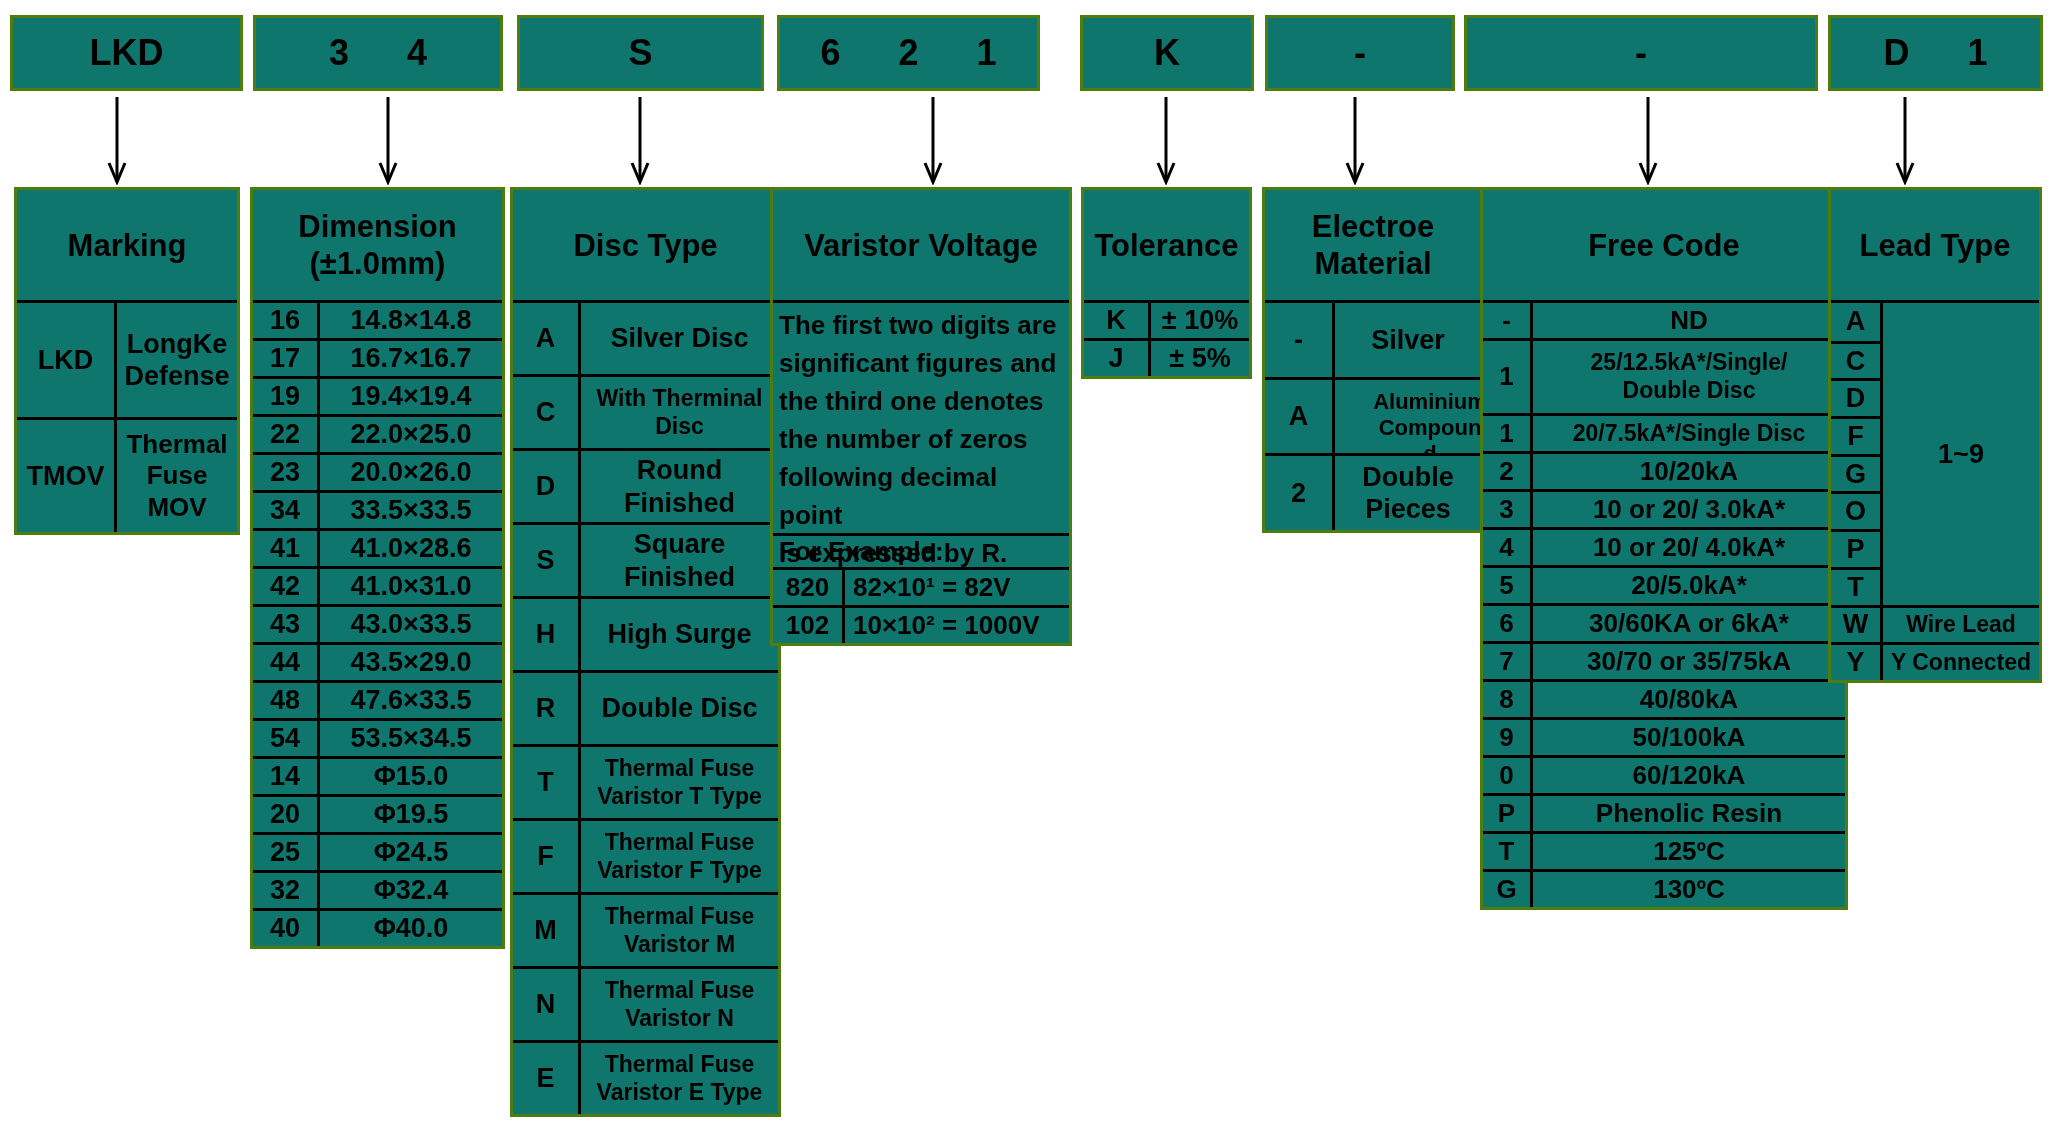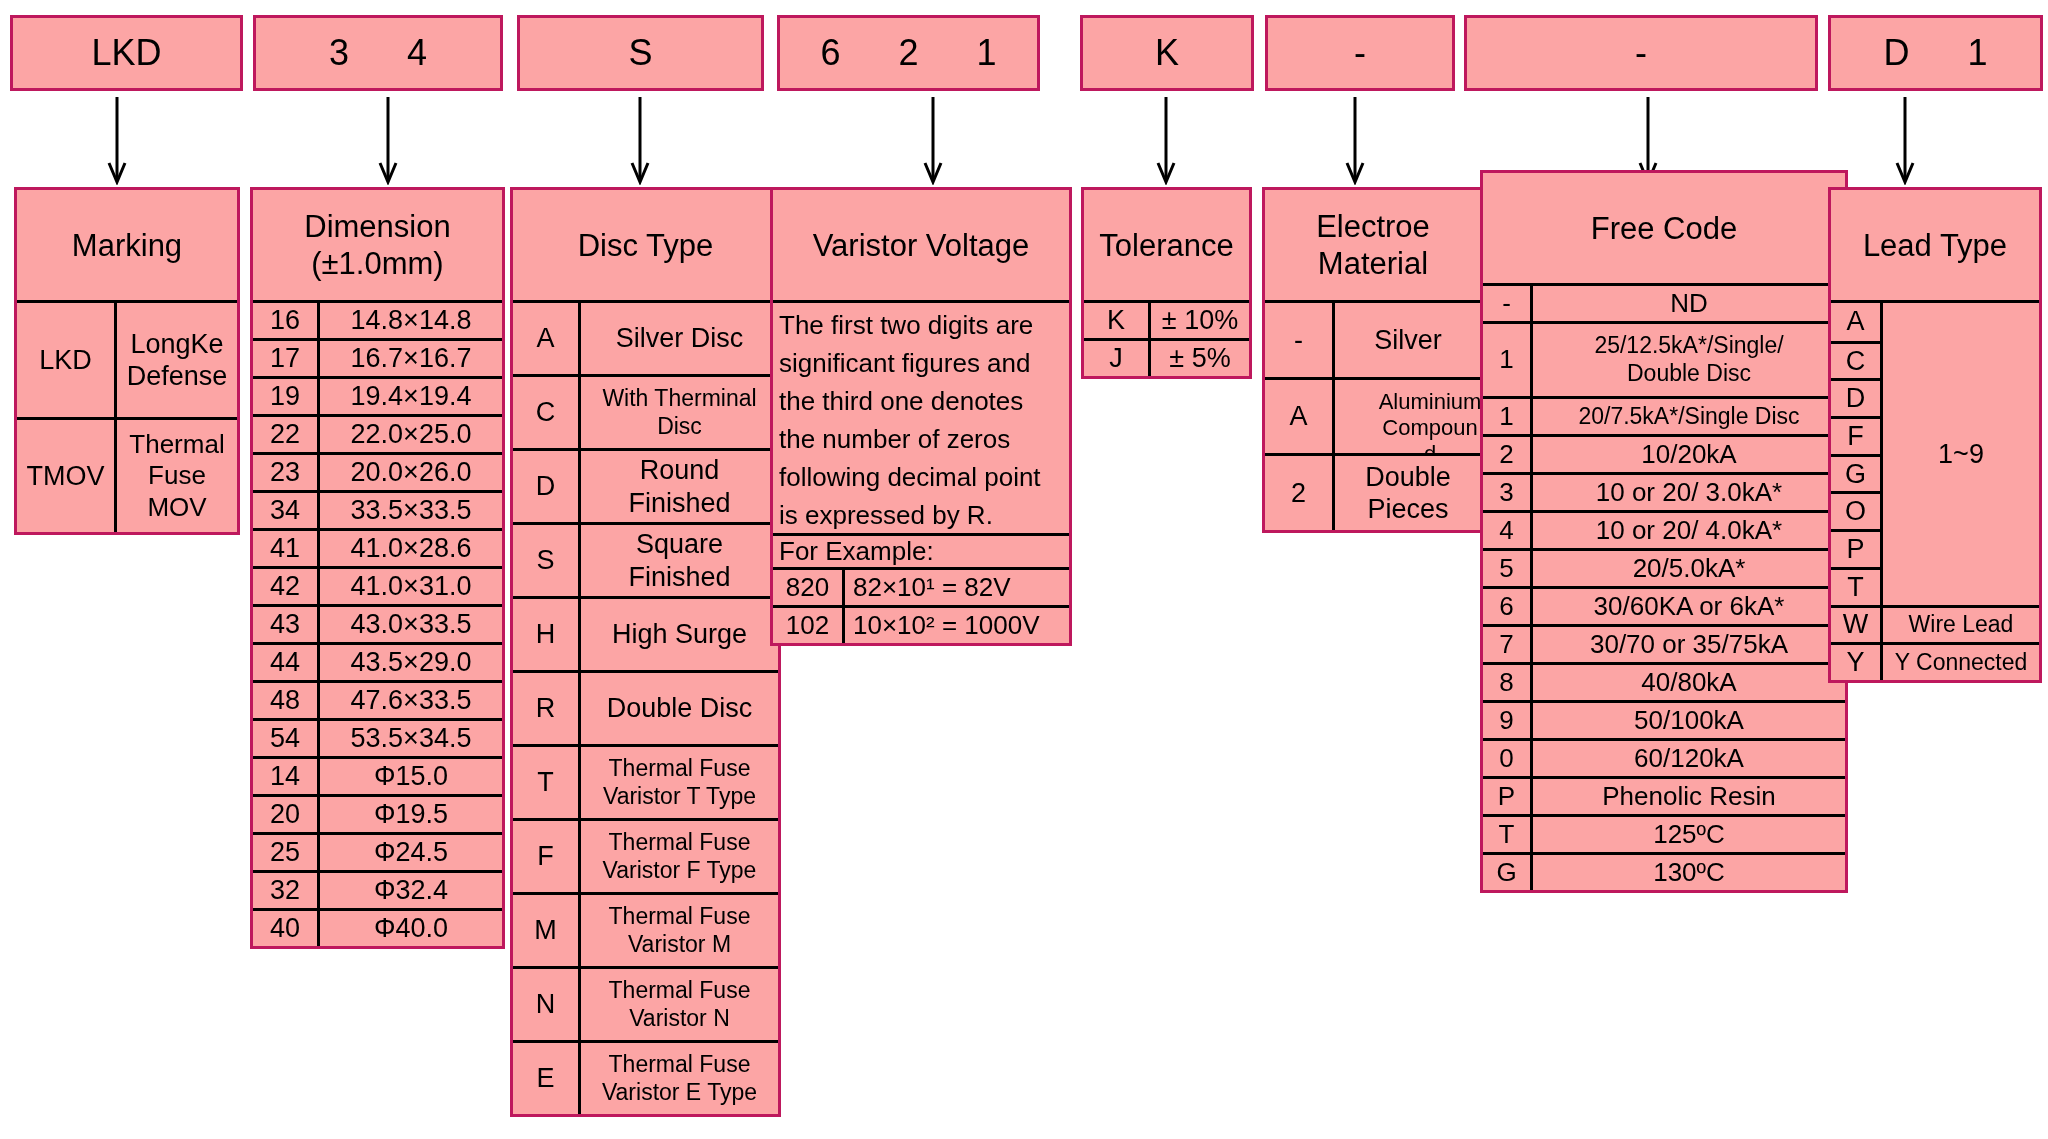--- a/index.html
+++ b/index.html
@@ -3,21 +3,21 @@
 <meta charset="utf-8">
 <style>
   * { box-sizing: border-box; margin: 0; padding: 0; }
   html, body { background: #ffffff; }
   .canvas {
     position: relative; width: 2048px; height: 1139px;
     background: #ffffff; color: #000;
     font-family: "Liberation Sans", sans-serif;
     overflow: hidden;
   }
-  .box { position: absolute; border: 3px solid #be185d; background: #fca5a5; }
+  .box { position: absolute; border: 3px solid #4d7c0f; background: #0f766e; font-weight: bold; }
   .seg {
     display: flex; align-items: center; justify-content: center;
     font-size: 36px; word-spacing: 48px; height: 76px; top: 15px;
   }
   .hdr {
     display: flex; align-items: center; justify-content: center;
     text-align: center; font-size: 31px; line-height: 37px;
     white-space: pre-line; height: 110px;
   }
   .row { display: flex; border-top: 3px solid #000; }
@@ -301,21 +301,21 @@
 Compoun
 d</div>
     </div>
     <div class="row" style="height:77px">
       <div class="c code">2</div>
       <div class="c val">Double
 Pieces</div>
     </div>
   </div>
 
-  <div class="box" id="free" style="left:1480px;top:170px;width:368px">
+  <div class="box" id="free" style="left:1480px;top:187px;width:368px">
     <div class="hdr">Free Code</div>
     <div class="row">
         <div class="c code">-</div>
         <div class="c val">ND</div>
       </div>
     <div class="row" style="height:75px">
         <div class="c code">1</div>
         <div class="c val sm">25/12.5kA*/Single/
 Double Disc</div>
       </div>

